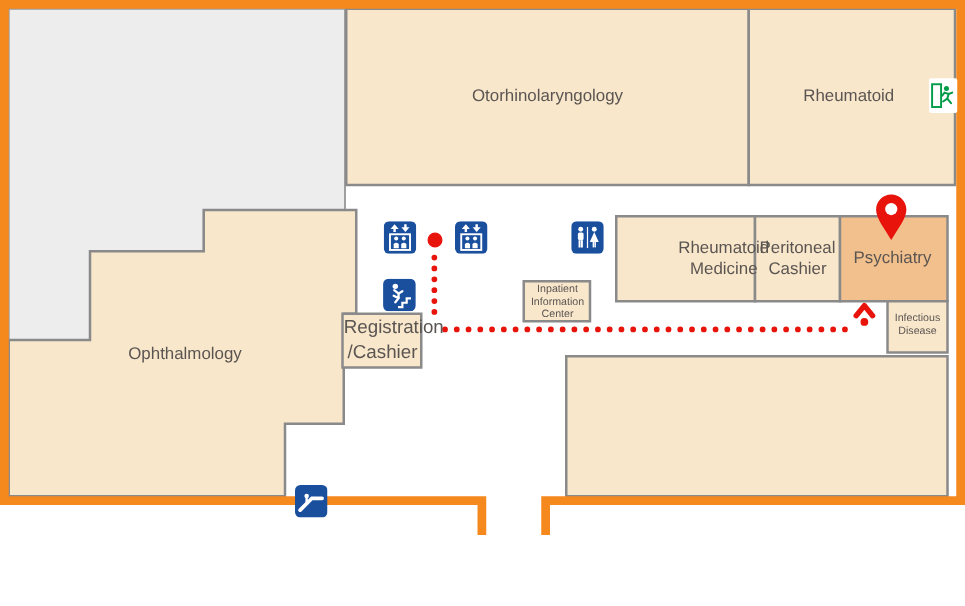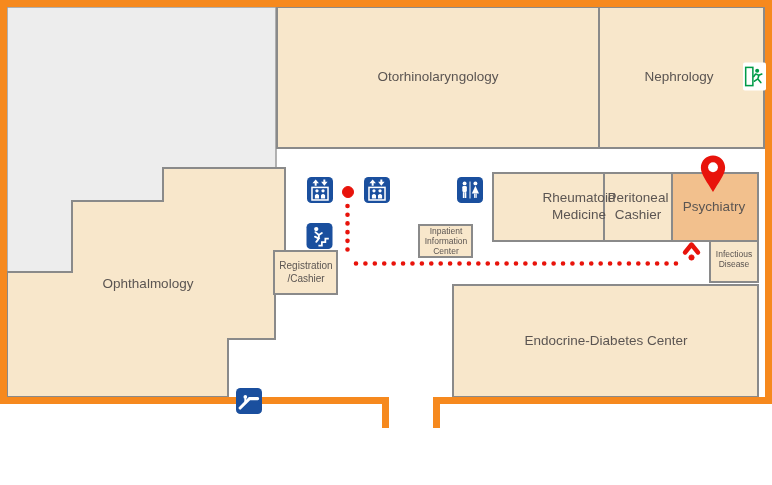--- a/index.html
+++ b/index.html
@@ -8,21 +8,21 @@
   .map-svg{position:absolute;left:0;top:0;}
   .room{fill:#F8E7CB;stroke:#8A8A8A;stroke-width:2;}
   .room-hl{fill:#F2C08D;stroke:#8A8A8A;stroke-width:2;}
   .gray-area{fill:#EDEDED;stroke:#9B9B9B;stroke-width:1.5;}
   .outline{fill:none;stroke:#F6891E;stroke-width:7;}
   .route{stroke:#E8130B;}
   .lbl{position:absolute;transform:translate(-50%,-50%);font-size:13.5px;line-height:1.25;
        color:#5B5552;text-align:center;white-space:nowrap;}
   .lbl.wrap{white-space:normal;}
   .lbl.small{font-size:8.5px;line-height:1.2;}
-  .lbl.med{font-size:10px;line-height:1.3;}
+  .lbl.med{font-size:15px;line-height:1.3;}
   .icon{position:absolute;line-height:0;}
 </style>
 </head>
 <body>
 
 <div id="stage">
 
   <svg class="map-svg" width="772" height="485" viewBox="0 0 772 485">
 
     <polygon class="gray-area" points="7,7 276,7 276,168 163,168 163,201 72,201 72,272 7,272"></polygon>
@@ -43,27 +43,26 @@
       <line class="route" x1="347.5" y1="206" x2="347.5" y2="258" stroke-width="4.6" stroke-linecap="round" stroke-dasharray="0.01 8.7" fill="none"></line>
       <line class="route" x1="356" y1="263.5" x2="682" y2="263.5" stroke-width="4.6" stroke-linecap="round" stroke-dasharray="0.01 9.4" fill="none"></line>
       <circle class="route" cx="691.5" cy="257.5" r="2.6" fill="#E8130B"></circle>
       <path class="route" d="M685 252.5 L691.5 244.5 L698 252.5" stroke-width="4.4" fill="none" stroke-linecap="round" stroke-linejoin="round"></path>
     </g>
 
     <path class="outline" d="M3.5 3.5 L768.5 3.5 L768.5 400.5 L436.5 400.5 L436.5 478.5 L385.5 478.5 L385.5 400.5 L3.5 400.5 Z"></path>
   </svg>
 
   <div class="lbl" style="left:438px;top:77px">Otorhinolaryngology</div>
-  <div class="lbl" style="left:679px;top:77px">Nephrology</div>
+  <div class="lbl" style="left:679px;top:77px">Rheumatoid</div>
   <div class="lbl" style="left:148px;top:284px">Ophthalmology</div>
   <div class="lbl wrap" style="left:579px;top:207px;width:100px">Rheumatoid Medicine</div>
   <div class="lbl wrap" style="left:638px;top:207px;width:72px">Peritoneal Cashier</div>
   <div class="lbl" style="left:714px;top:207px">Psychiatry</div>
   <div class="lbl wrap small" style="left:734px;top:259px;width:46px">Infectious Disease</div>
-  <div class="lbl" style="left:606px;top:341px">Endocrine-Diabetes Center</div>
   <div class="lbl wrap med" style="left:306px;top:272px;width:62px">Registration /Cashier</div>
   <div class="lbl wrap small" style="left:446px;top:241px;width:52px">Inpatient Information Center</div>
 
   <span class="icon" style="left:307px;top:177px">
     <svg width="26" height="26" viewBox="0 0 24 24">
       <rect width="24" height="24" rx="4" fill="#1A4F9E"></rect>
       <path d="M8 2.2 L5 5.8 H7.1 V8 H8.9 V5.8 H11 Z" fill="#fff"></path>
       <path d="M16 8 L13 4.4 H15.1 V2.2 H16.9 V4.4 H19 Z" fill="#fff"></path>
       <rect x="4.6" y="9.6" width="14.8" height="11.6" fill="none" stroke="#fff" stroke-width="1.4"></rect>
       <circle cx="9.2" cy="12.8" r="1.5" fill="#fff"></circle>

